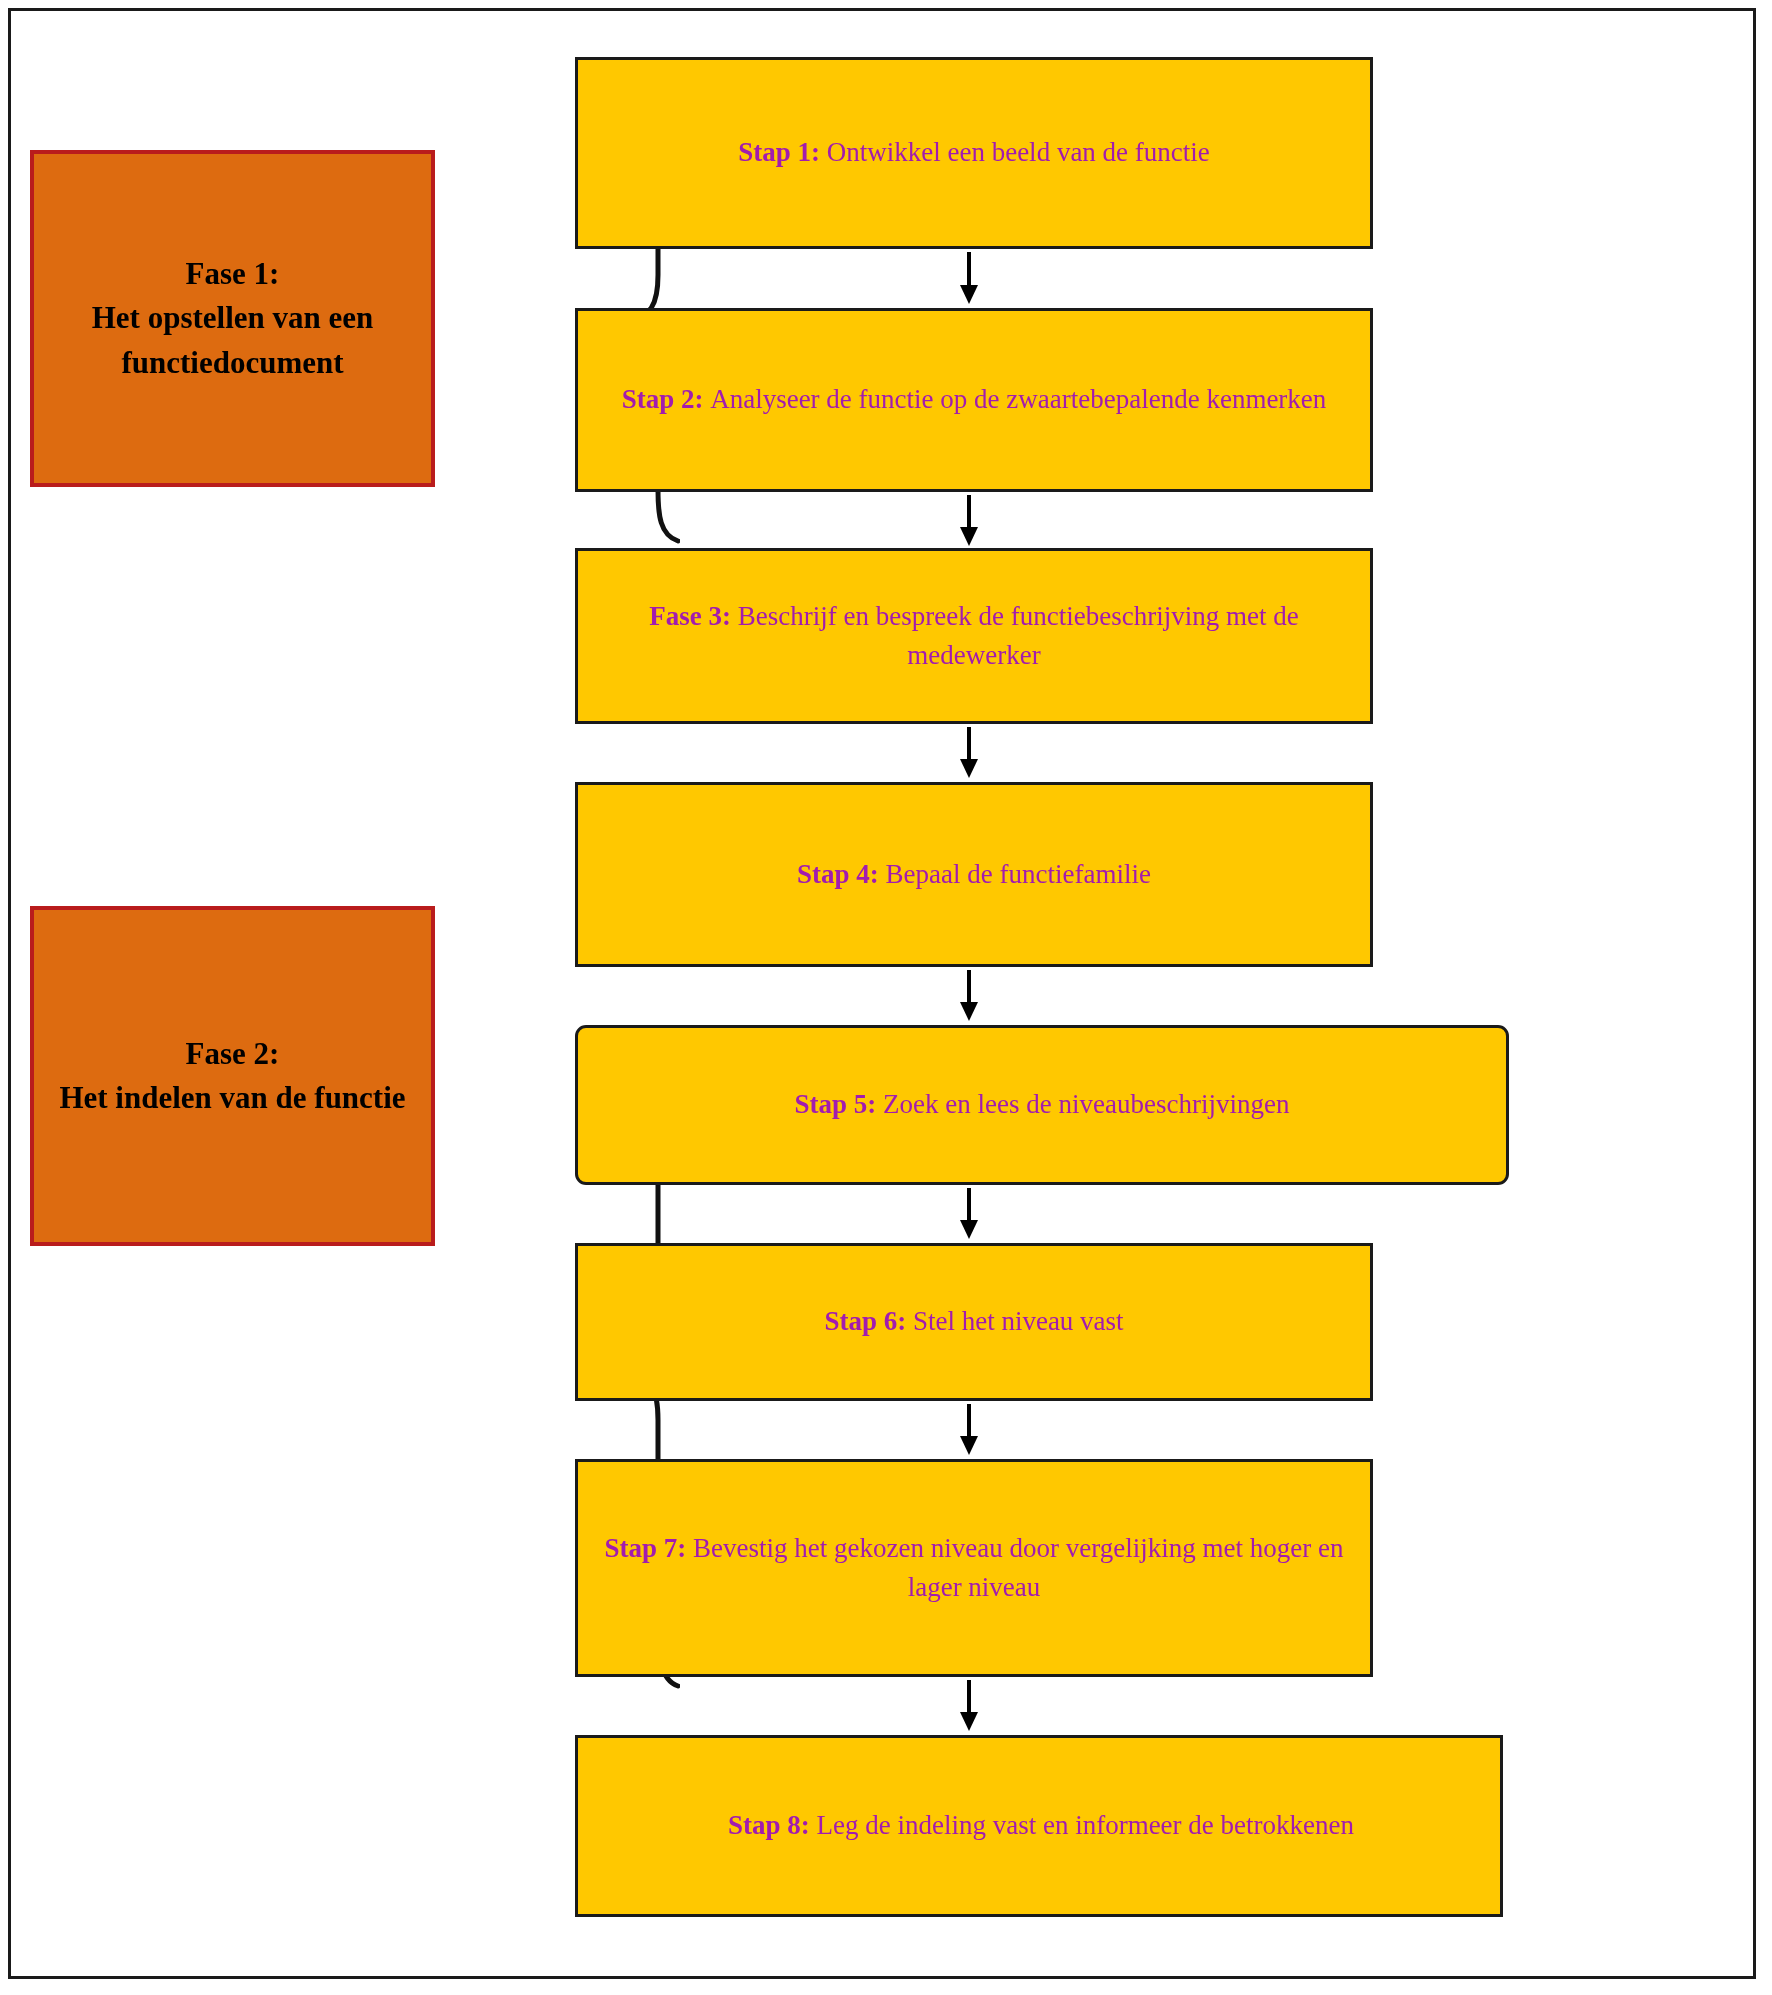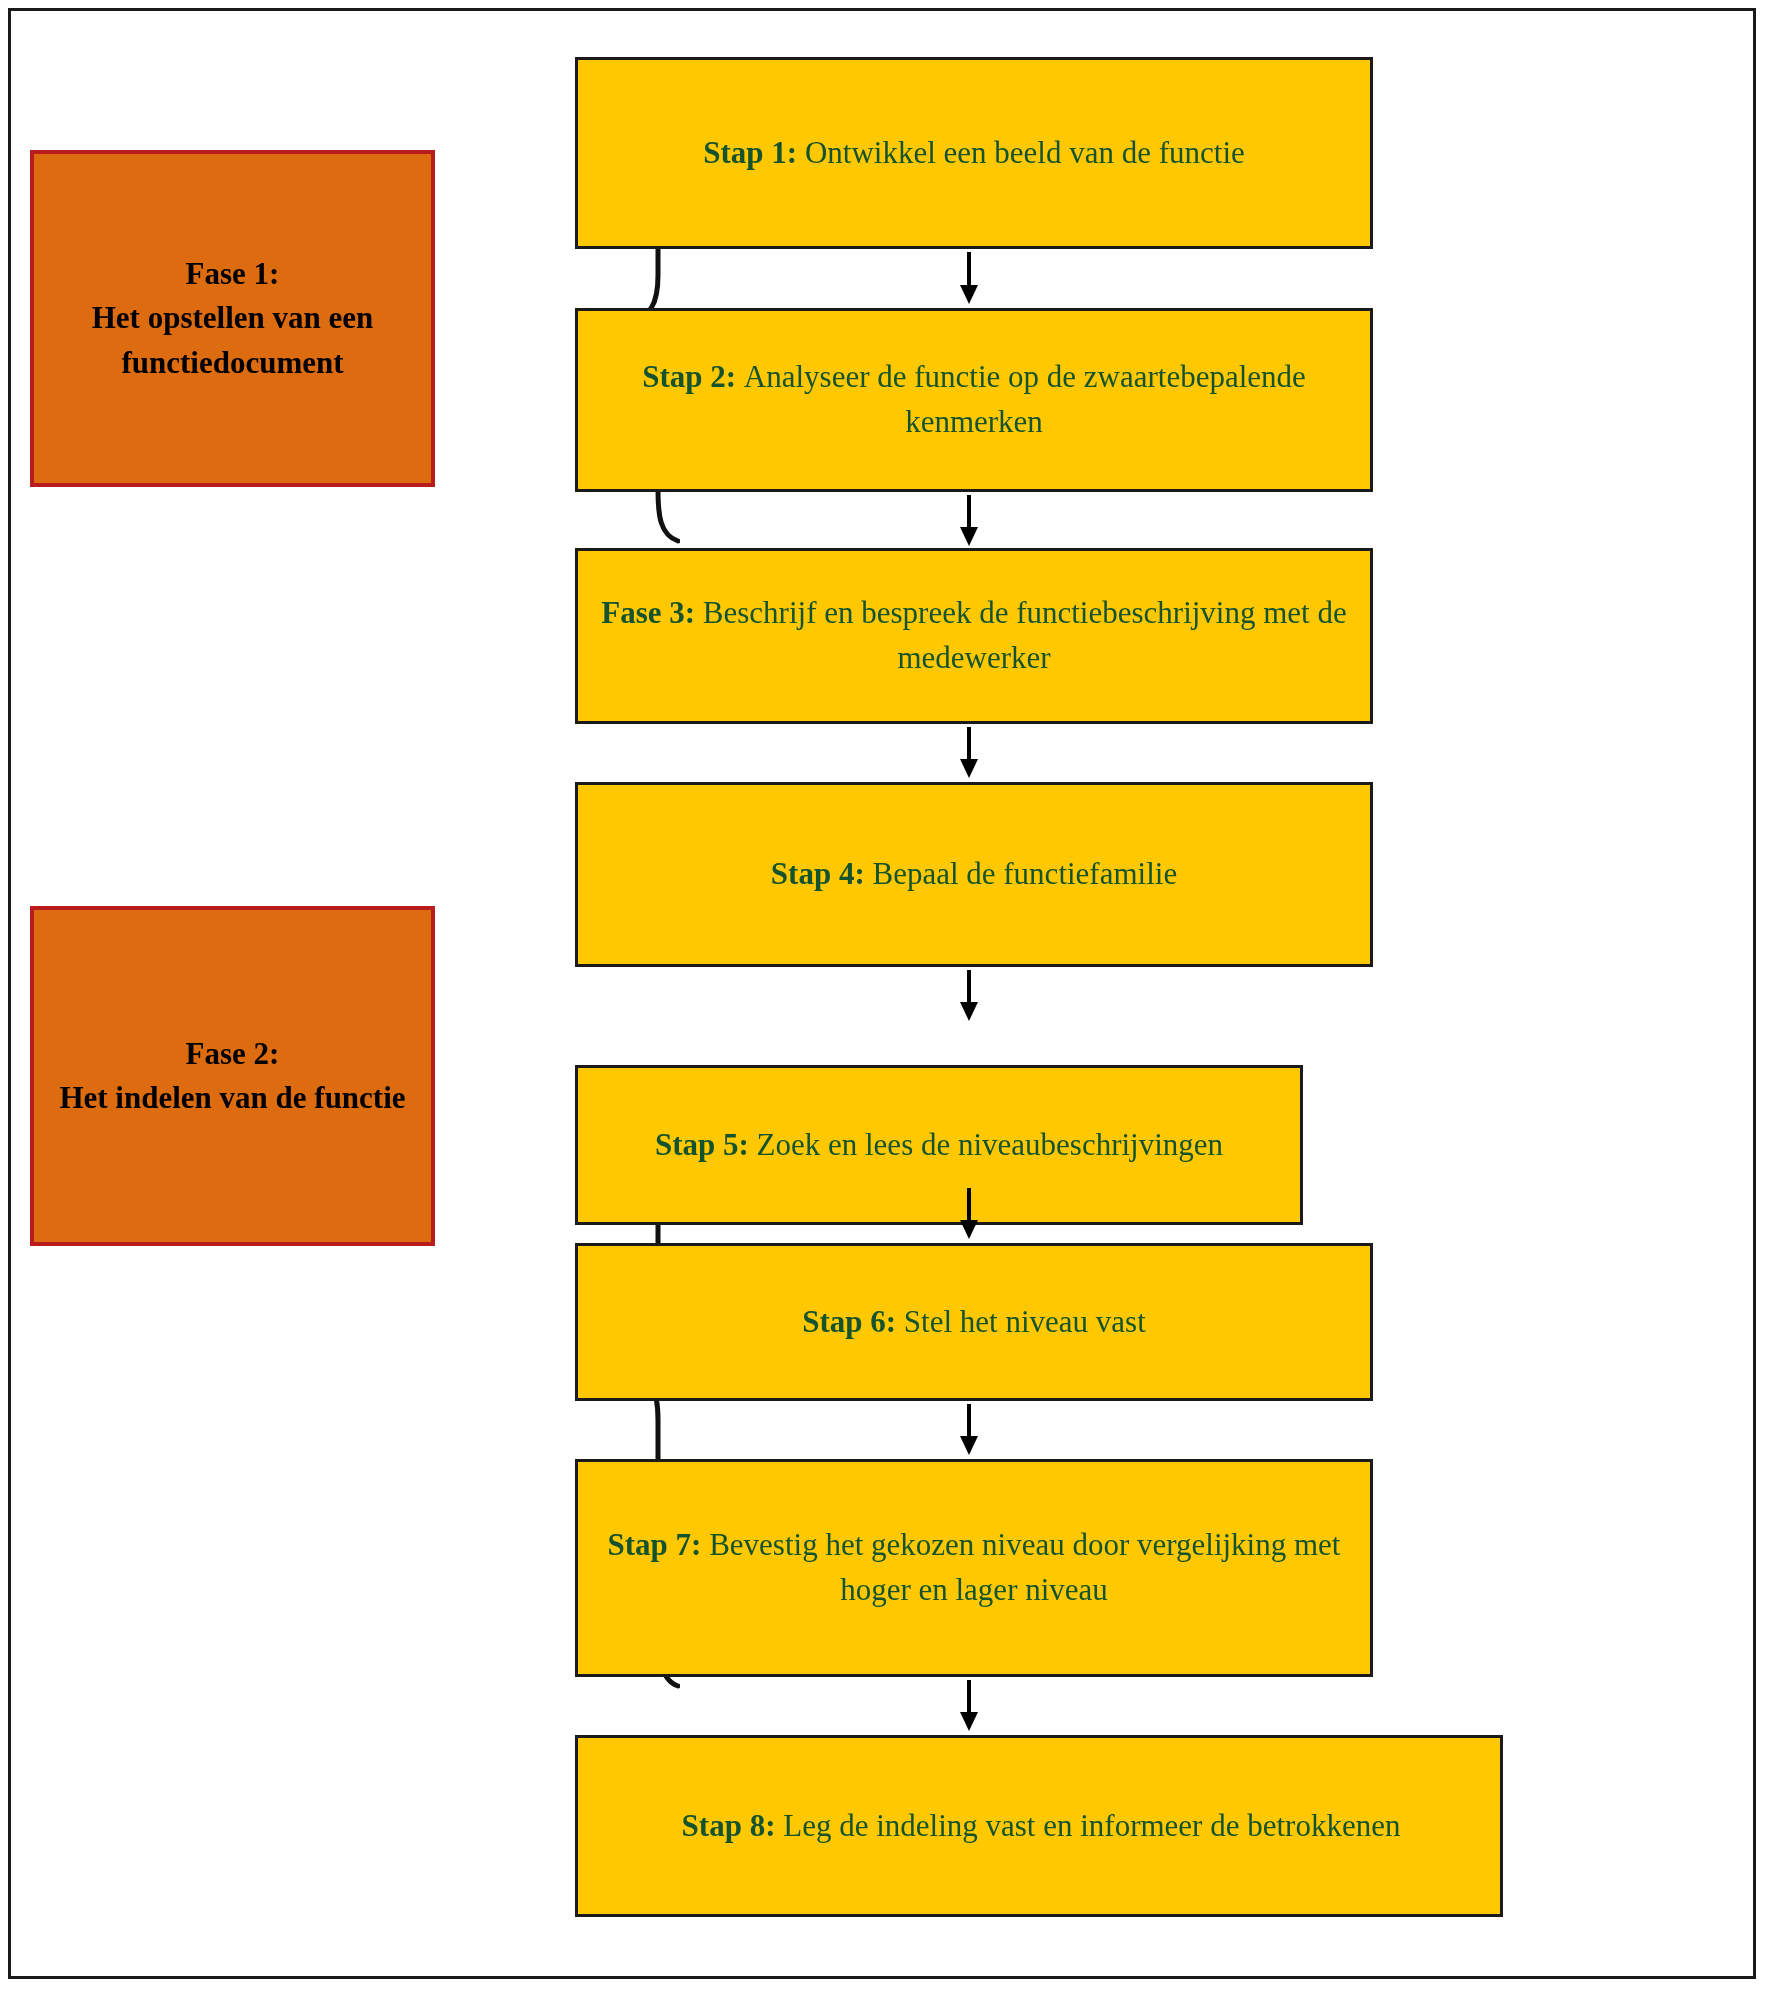--- a/index.html
+++ b/index.html
@@ -50,22 +50,22 @@
   
   .step-box {
     position: absolute;
     background: #FFC800;
     border: 3px solid #1a1a1a;
     box-sizing: border-box;
     display: flex;
     align-items: center;
     justify-content: center;
     text-align: center;
-    color: #14532d;
-    font-size: 31px;
+    color: #a21caf;
+    font-size: 27px;
     line-height: 1.45;
     padding: 4px 16px;
   }
   .step-box .step-inner {
     max-width: 100%;
   }
   .step-box .step-label {
     font-weight: bold;
   }
   .step-box .step-title {
@@ -174,21 +174,21 @@
     </span>
   </div>
 
   <div class="arrow" style="left:956px; top:970px; height:52px;">
     <svg width="26" height="52" viewBox="0 0 26 52" xmlns="http://www.w3.org/2000/svg">
       <line x1="13" y1="0" x2="13" y2="37" stroke="#000" stroke-width="4"></line>
       <polygon points="13,51 4,32 22,32" fill="#000"></polygon>
     </svg>
   </div>
 
-  <div class="step-box" style="left:575px; top:1065px; width:728px; height:160px;">
+  <div class="step-box" style="left:575px; top:1025px; width:934px; height:160px;border-radius:11px;">
     <span class="step-inner">
       <span class="step-label">Stap 5:</span><span>&nbsp;</span><span class="step-title">Zoek en lees de niveaubeschrijvingen</span>
     </span>
   </div>
 
   <div class="arrow" style="left:956px; top:1188px; height:52px;">
     <svg width="26" height="52" viewBox="0 0 26 52" xmlns="http://www.w3.org/2000/svg">
       <line x1="13" y1="0" x2="13" y2="37" stroke="#000" stroke-width="4"></line>
       <polygon points="13,51 4,32 22,32" fill="#000"></polygon>
     </svg>

